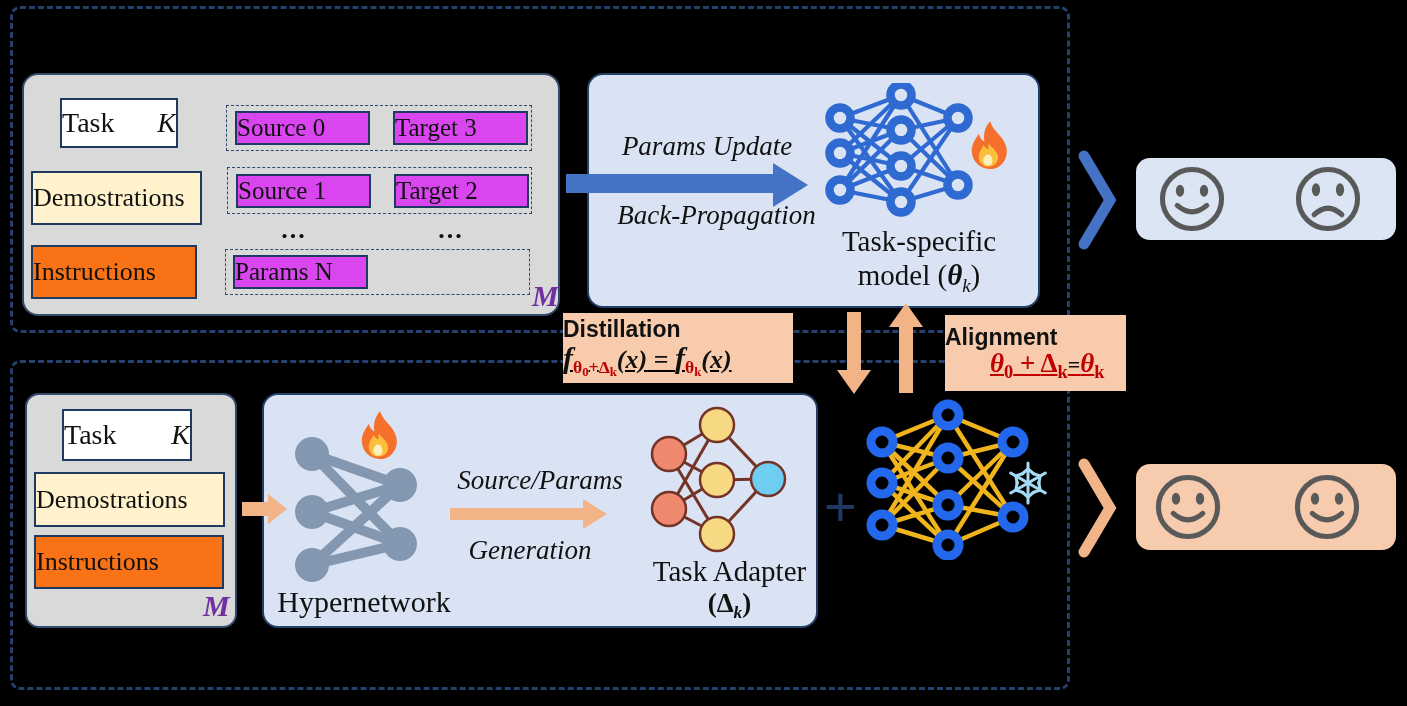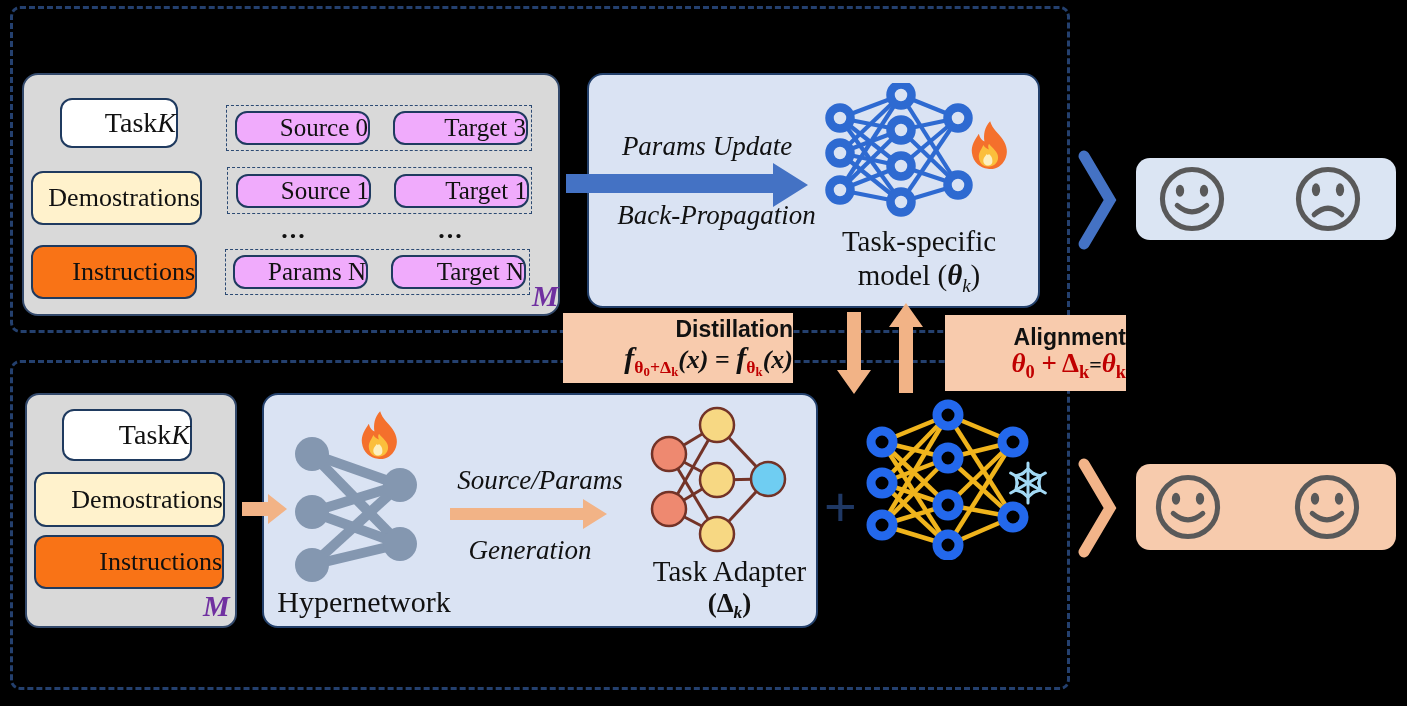--- a/index.html
+++ b/index.html
@@ -4,37 +4,37 @@
 <style>
   html,body{margin:0;padding:0;background:#000;}
   *{box-sizing:border-box;}
   .canvas{position:relative;width:1407px;height:706px;background:#000;overflow:hidden;
           font-family:"Liberation Serif", serif;}
   .abs{position:absolute;}
   .frame{border:3px dashed #24406e;border-radius:10px;z-index:1;}
   .panel-gray{background:#d9d9d9;border:2.5px solid #33496b;border-radius:16px;z-index:2;}
   .panel-blue{background:#dae3f3;border:2.5px solid #23406b;border-radius:16px;z-index:2;}
   .panel-soft{border-radius:14px;z-index:2;}
-  .labelbox{display:flex;align-items:center;justify-content:flex-end;color:#111;z-index:3;border-radius:12px;}
+  .labelbox{display:flex;align-items:center;justify-content:space-between;color:#111;z-index:3;}
   .white-box{background:#ffffff;border:2.5px solid #1f3a5f;}
   .yellow-box{background:#fff2cc;border:2px solid #1f3a5f;}
   .green-box{background:#f97316;border:2px solid #1f3a5f;}
-  .blue-box{background:#f0abfc;border:2px solid #1f3a5f;}
+  .blue-box{background:#d946ef;border:2px solid #1f3a5f;}
   .pair-row{border:1.6px dashed #2c4a73;z-index:3;}
   .it{font-style:italic;}
   .bold{font-weight:bold;}
   .purple{color:#7030a0;font-weight:bold;font-style:italic;}
   .red{color:#c00000;}
   .blk{color:#111;}
   .fz26{font-size:26px;} .fz27{font-size:27px;} .fz28{font-size:28px;} .fz29{font-size:29px;} .fz30{font-size:30px;}
   .fz25{font-size:25px;}
   .center{text-align:center;}
-  .peach-box{background:#f8cbad;z-index:4;display:flex;flex-direction:column;align-items:flex-end;justify-content:center;}
+  .peach-box{background:#f8cbad;z-index:4;display:flex;flex-direction:column;align-items:flex-start;justify-content:center;}
   .peach-box .title{font-family:"Liberation Sans", sans-serif;font-weight:bold;font-size:23px;color:#111;line-height:1.1;}
-  .formula{font-weight:bold;font-style:italic;line-height:1;white-space:nowrap;}
+  .formula{font-weight:bold;font-style:italic;line-height:1;white-space:nowrap;text-decoration:underline;}
   .formula sub{font-size:0.68em;font-style:normal;vertical-align:-0.3em;letter-spacing:0;}
   .formula sub .ss{font-size:0.72em;vertical-align:-0.25em;}
   .arrowsvg{z-index:5;}
   .dots{font-weight:bold;font-size:26px;color:#111;z-index:3;letter-spacing:2px;}
   .caption{color:#111;line-height:1.15;z-index:3;}
 </style>
 </head>
 <body>
 
 <div class="canvas">
@@ -60,31 +60,28 @@
         </div>
       <div class="abs labelbox blue-box fz25" style="left:166px;top:5px;width:135px;height:34px;">
           <span>Target 3</span>
         </div>
     </div>
     <div class="abs pair-row" style="left:203px;top:92px;width:305px;height:47px;">
       <div class="abs labelbox blue-box fz25" style="left:8px;top:6px;width:135px;height:34px;">
           <span>Source 1</span>
         </div>
       <div class="abs labelbox blue-box fz25" style="left:166px;top:6px;width:135px;height:34px;">
-          <span>Target 1</span>
+          <span>Target 2</span>
         </div>
     </div>
     <div class="abs dots center" style="left:240px;top:140px;width:60px;">...</div>
     <div class="abs dots center" style="left:397px;top:140px;width:60px;">...</div>
     <div class="abs pair-row" style="left:201px;top:174px;width:305px;height:46px;">
       <div class="abs labelbox blue-box fz25" style="left:7px;top:5px;width:135px;height:34px;">
           <span>Params N</span>
-        </div>
-      <div class="abs labelbox blue-box fz25" style="left:165px;top:5px;width:135px;height:34px;">
-          <span>Target N</span>
         </div>
     </div>
     <div class="abs purple fz30" style="left:508px;top:204px;">M</div>
   </div>
 
   <svg class="abs arrowsvg" style="left:566px;top:162px;" width="244" height="46">
     <polygon points="0,12 207,12 207,1 242,23 207,45 207,31 0,31" fill="#4472c4"></polygon>
   </svg>
 
   <div class="abs panel-blue" style="left:587px;top:73px;width:453px;height:235px;">

